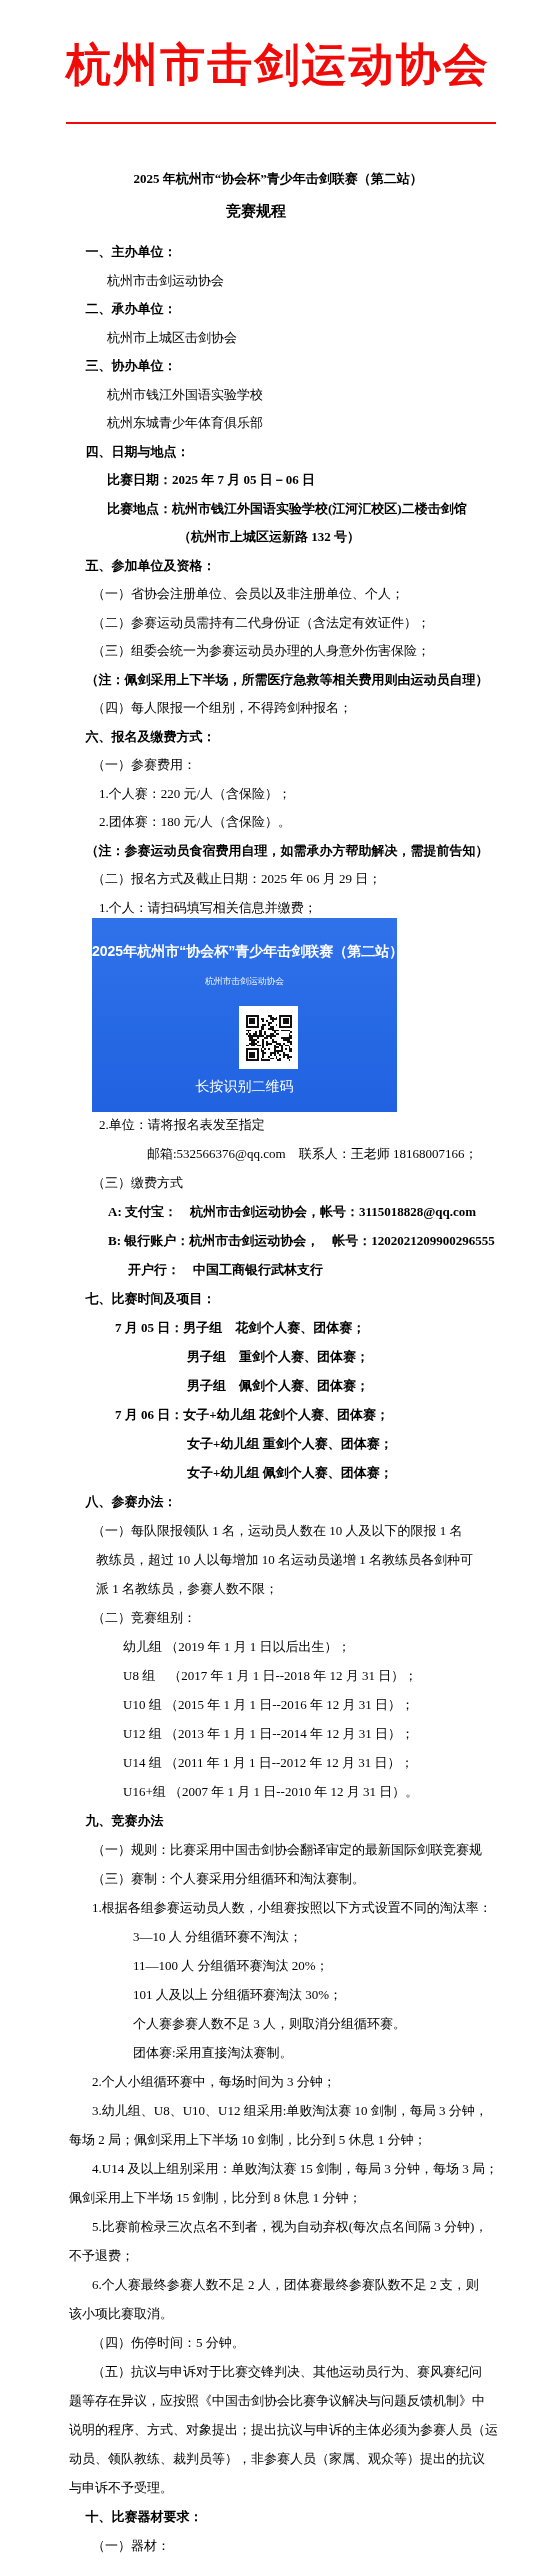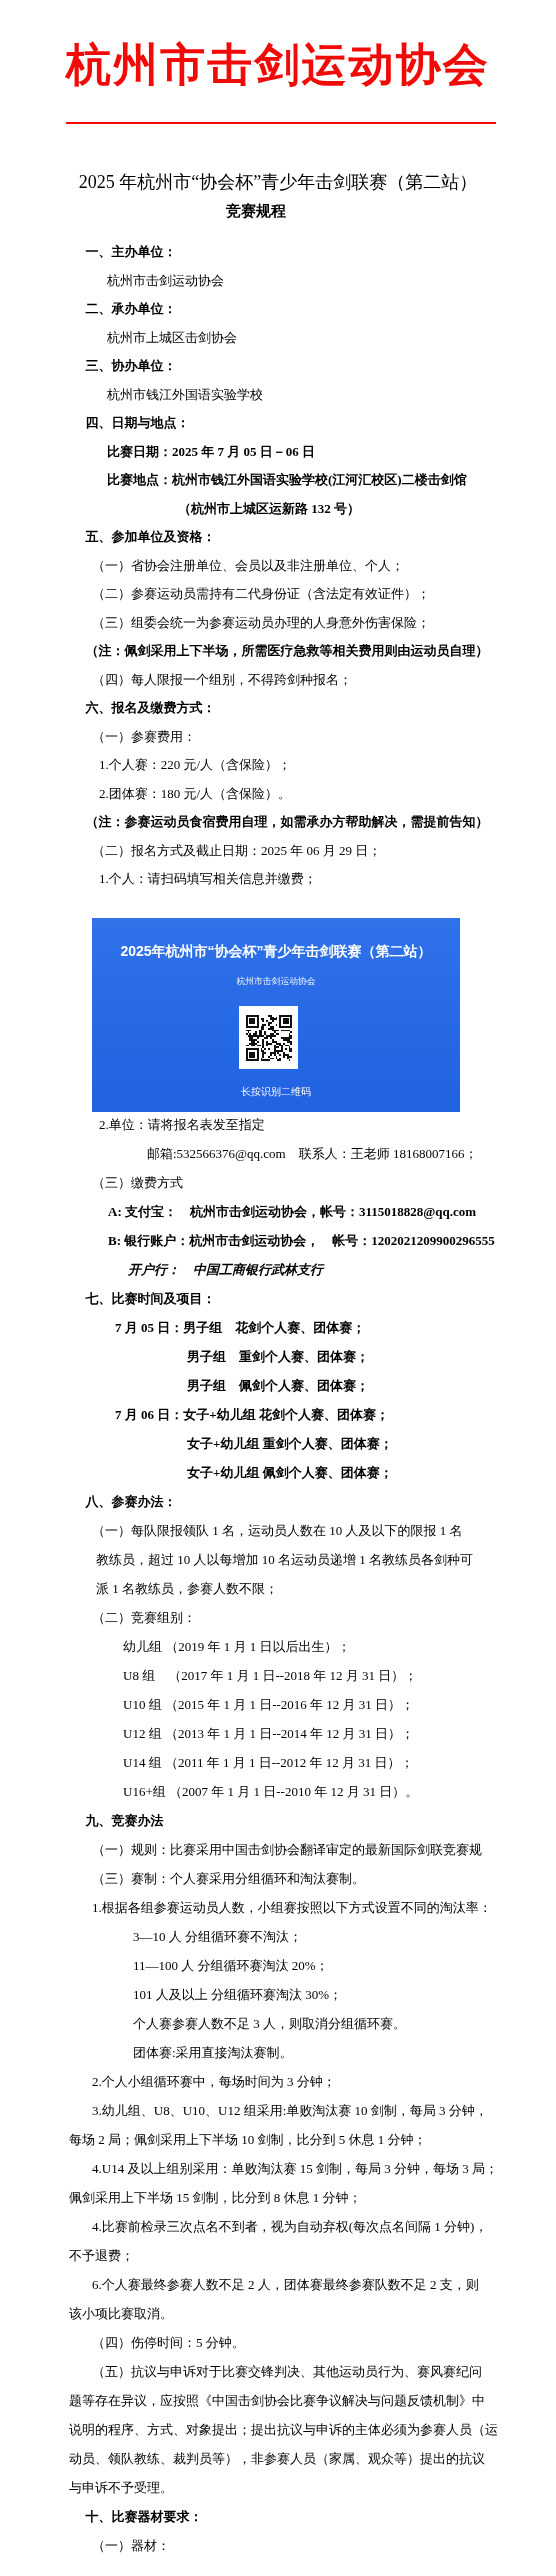--- a/index.html
+++ b/index.html
@@ -4,76 +4,77 @@
 <style>
   html,body{margin:0;padding:0;background:#e9e9e9;}
   .page{position:relative;width:556px;height:3944px;background:#ffffff;overflow:hidden;
         font-family:"Liberation Serif","DejaVu Serif",serif;color:#000;}
   .abs{position:absolute;}
 
   
   .org-title{top:38px;left:0;width:556px;text-align:center;font-size:45px;line-height:54px;
              font-weight:700;color:#f10b08;letter-spacing:2.1px;white-space:nowrap;}
   .red-line{top:122px;left:66px;width:430px;height:2.1px;background:#f10b08;}
-  .doc-title{top:170px;left:0;width:556px;text-align:center;font-size:18px;font-weight:400;white-space:pre;}
+  .doc-title{top:170px;left:0;width:556px;text-align:center;font-size:13px;font-weight:700;white-space:pre;}
   .doc-subtitle{top:202px;left:0;width:512px;text-align:center;font-size:15px;font-weight:700;}
 
   
   .bodyblock{left:69px;width:435px;font-size:13px;}
   .part1{top:238px;}
   .part2{top:1110px;}
   .part1 .line{height:28.5px;}
   .part2 .line{height:29px;}
   .line{display:flex;align-items:center;white-space:pre;}
   .b{font-weight:700;}
   .lv-wrap{padding-left:0;}
   .lv-wrap2{padding-left:27px;}
   .lv-section{padding-left:16.5px;}
   .lv-sub{padding-left:23px;}
   .lv-num{padding-left:30px;}
   .lv-item{padding-left:38px;}
   .lv-bank{padding-left:39px;}
   .lv-sched1{padding-left:46px;}
   .lv-group{padding-left:54px;}
-  .lv-branch{padding-left:59px;font-style:italic;}
+  .lv-branch{padding-left:59px;}
   .lv-elim{padding-left:64px;}
   .lv-mail{padding-left:78px;text-align:center;}
   .lv-addr{padding-left:109px;}
   .lv-sched2{padding-left:118px;}
 
   
-  .banner{top:918px;left:92px;width:368px;height:194px;
+  .banner{top:918px;left:92px;width:305px;height:194px;
           background:linear-gradient(180deg,#2f72ea 0%,#2062e0 100%);
           font-family:"Liberation Sans","DejaVu Sans",sans-serif;color:#fff;}
   .banner-title{position:absolute;top:25px;left:0;width:100%;text-align:center;
                 font-size:14px;font-weight:700;white-space:nowrap;}
   .banner-subtitle{position:absolute;top:58px;left:0;width:100%;text-align:center;
                    font-size:8.8px;opacity:.95;}
   .qr-box{position:absolute;top:88px;left:147px;width:59px;height:63px;background:#fff;
           display:flex;align-items:center;justify-content:center;}
   .qr-box svg{width:54px;height:54px;}
-  .qr-label{position:absolute;top:167px;left:0;width:100%;text-align:center;font-size:10px;}
+  .qr-label{position:absolute;top:160px;left:0;width:100%;text-align:center;font-size:14px;}
 </style>
 </head>
 <body>
 
 <div class="page">
 
   <div class="abs org-title">杭州市击剑运动协会</div>
   <div class="abs red-line"></div>
   <div class="abs doc-title">2025 年杭州市“协会杯”青少年击剑联赛（第二站）</div>
   <div class="abs doc-subtitle">竞赛规程</div>
 
   <div class="abs bodyblock part1">
       <div class="line lv-section b">一、主办单位：</div>
       <div class="line lv-item">杭州市击剑运动协会</div>
       <div class="line lv-section b">二、承办单位：</div>
       <div class="line lv-item">杭州市上城区击剑协会</div>
       <div class="line lv-section b">三、协办单位：</div>
       <div class="line lv-item">杭州市钱江外国语实验学校</div>
+      <div class="line lv-item">杭州东城青少年体育俱乐部</div>
       <div class="line lv-section b">四、日期与地点：</div>
       <div class="line lv-item b">比赛日期：2025 年 7 月 05 日－06 日</div>
       <div class="line lv-item b">比赛地点：杭州市钱江外国语实验学校(江河汇校区)二楼击剑馆</div>
       <div class="line lv-addr b">（杭州市上城区运新路 132 号）</div>
       <div class="line lv-section b">五、参加单位及资格：</div>
       <div class="line lv-sub">（一）省协会注册单位、会员以及非注册单位、个人；</div>
       <div class="line lv-sub">（二）参赛运动员需持有二代身份证（含法定有效证件）；</div>
       <div class="line lv-sub">（三）组委会统一为参赛运动员办理的人身意外伤害保险；</div>
       <div class="line lv-section b">（注：佩剑采用上下半场，所需医疗急救等相关费用则由运动员自理）</div>
       <div class="line lv-sub">（四）每人限报一个组别，不得跨剑种报名；</div>
@@ -338,21 +339,21 @@
       <div class="line lv-elim">3—10 人 分组循环赛不淘汰；</div>
       <div class="line lv-elim">11—100 人 分组循环赛淘汰 20%；</div>
       <div class="line lv-elim">101 人及以上 分组循环赛淘汰 30%；</div>
       <div class="line lv-elim">个人赛参赛人数不足 3 人，则取消分组循环赛。</div>
       <div class="line lv-elim">团体赛:采用直接淘汰赛制。</div>
       <div class="line lv-sub">2.个人小组循环赛中，每场时间为 3 分钟；</div>
       <div class="line lv-sub">3.幼儿组、U8、U10、U12 组采用:单败淘汰赛 10 剑制，每局 3 分钟，</div>
       <div class="line lv-wrap">每场 2 局；佩剑采用上下半场 10 剑制，比分到 5 休息 1 分钟；</div>
       <div class="line lv-sub">4.U14 及以上组别采用：单败淘汰赛 15 剑制，每局 3 分钟，每场 3 局；</div>
       <div class="line lv-wrap">佩剑采用上下半场 15 剑制，比分到 8 休息 1 分钟；</div>
-      <div class="line lv-sub">4.比赛前检录三次点名不到者，视为自动弃权(每次点名间隔 1 分钟)，</div>
+      <div class="line lv-sub">5.比赛前检录三次点名不到者，视为自动弃权(每次点名间隔 3 分钟)，</div>
       <div class="line lv-wrap">不予退费；</div>
       <div class="line lv-sub">6.个人赛最终参赛人数不足 2 人，团体赛最终参赛队数不足 2 支，则</div>
       <div class="line lv-wrap">该小项比赛取消。</div>
       <div class="line lv-sub">（四）伤停时间：5 分钟。</div>
       <div class="line lv-sub">（五）抗议与申诉对于比赛交锋判决、其他运动员行为、赛风赛纪问</div>
       <div class="line lv-wrap">题等存在异议，应按照《中国击剑协会比赛争议解决与问题反馈机制》中</div>
       <div class="line lv-wrap">说明的程序、方式、对象提出；提出抗议与申诉的主体必须为参赛人员（运</div>
       <div class="line lv-wrap">动员、领队教练、裁判员等），非参赛人员（家属、观众等）提出的抗议</div>
       <div class="line lv-wrap">与申诉不予受理。</div>
       <div class="line lv-section b">十、比赛器材要求：</div>

